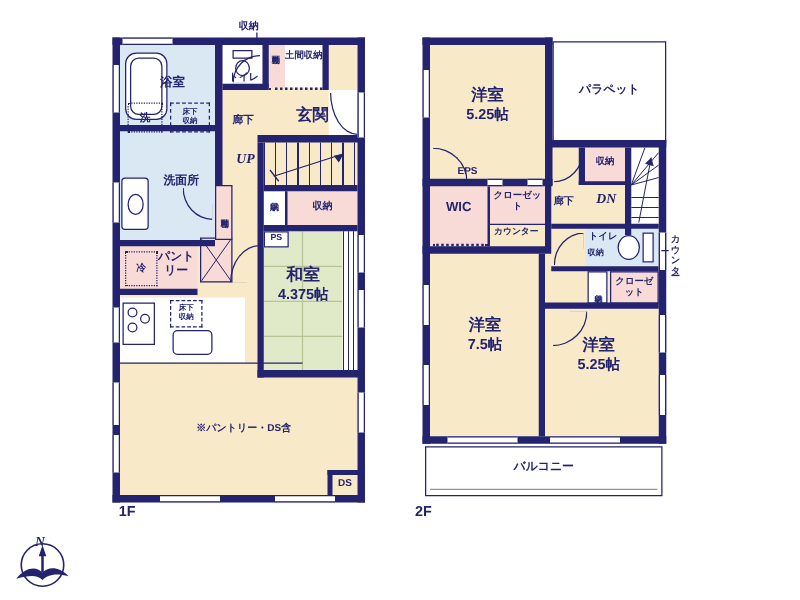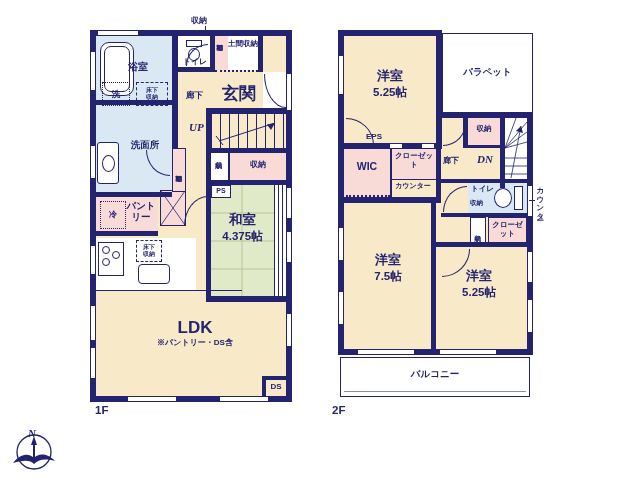--- a/index.html
+++ b/index.html
@@ -149,30 +149,29 @@
     <div class="arc pbr" style="left:186px;top:44px;width:22px;height:22px;"></div>
     <div class="arc ptr" style="left:146px;top:150px;width:24px;height:26px;"></div>
     <div class="arc pbr" style="left:184px;top:196px;width:24px;height:30px;"></div>
 
     <div class="lbl" style="left:191px;top:16px;font-size:8px;">収納</div>
     <div class="thin" style="left:205px;top:26px;width:1px;height:10px;"></div>
     <div class="lbl" style="left:128px;top:61px;font-size:10px;">浴室</div>
     <div class="lbl center" style="left:180px;top:57px;width:30px;font-size:8px;">トイレ</div>
     <div class="lbl vtext" style="left:216px;top:39px;font-size:6.5px;letter-spacing:0;">可動棚</div>
     <div class="lbl center" style="left:228px;top:40px;width:30px;font-size:7.5px;">土間収納</div>
-    <div class="lbl center" style="left:212px;top:84px;width:44px;font-size:17px;text-align:right;">玄関</div>
+    <div class="lbl center" style="left:228px;top:84px;width:44px;font-size:13px;">玄関</div>
     <div class="lbl" style="left:186px;top:90px;font-size:8.5px;">廊下</div>
     <div class="lbl stairlabel" style="left:189px;top:121px;font-size:11px;">UP</div>
     <div class="lbl vtext" style="left:214px;top:156px;font-size:7px;letter-spacing:0;">収納</div>
     <div class="lbl center" style="left:230px;top:160px;width:56px;font-size:8px;">収納</div>
     <div class="lbl center" style="left:211px;top:212px;width:63px;font-size:13.5px;">和室</div>
     <div class="lbl center" style="left:211px;top:230px;width:63px;font-size:11.5px;">4.375帖</div>
     <div class="lbl center" style="left:120px;top:139px;width:50px;font-size:9.5px;">洗面所</div>
     <div class="lbl center" style="left:124px;top:200px;width:34px;font-size:9.5px;">パントリー</div>
-    <div class="lbl center" style="left:130px;top:318px;width:130px;font-size:17px;">LDK</div>
     <div class="lbl center" style="left:130px;top:338px;width:130px;font-size:8px;">※パントリー・DS含</div>
     <div class="lbl center" style="left:263px;top:382px;width:26px;font-size:8px;">DS</div>
     <div class="lbl" style="left:95px;top:404px;font-size:11.5px;">1F</div>
   </div>
 
   <div class="abs" style="left:0;top:0;width:640px;height:480px;">
 
     <div class="fill cream" style="left:344px;top:36px;width:183px;height:313px;"></div>
     <div class="thinbox white" style="left:442px;top:33px;width:91px;height:81px;"></div>
     <div class="fill pink" style="left:344px;top:149px;width:46px;height:48px;"></div>

